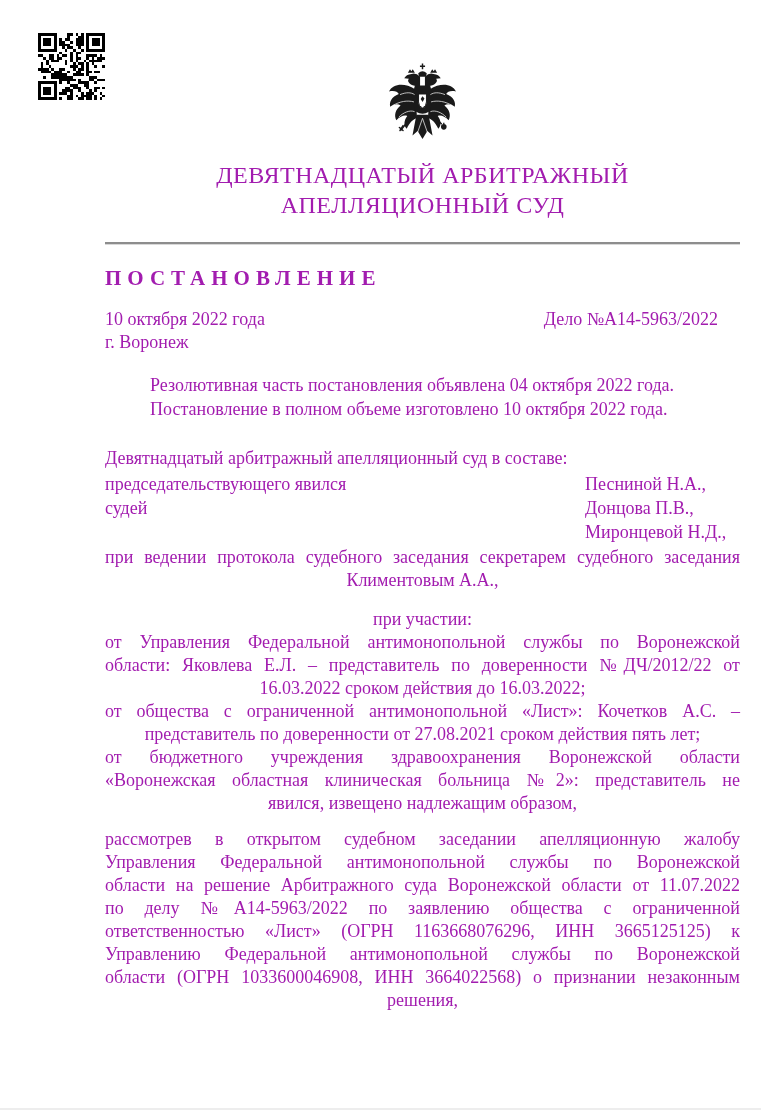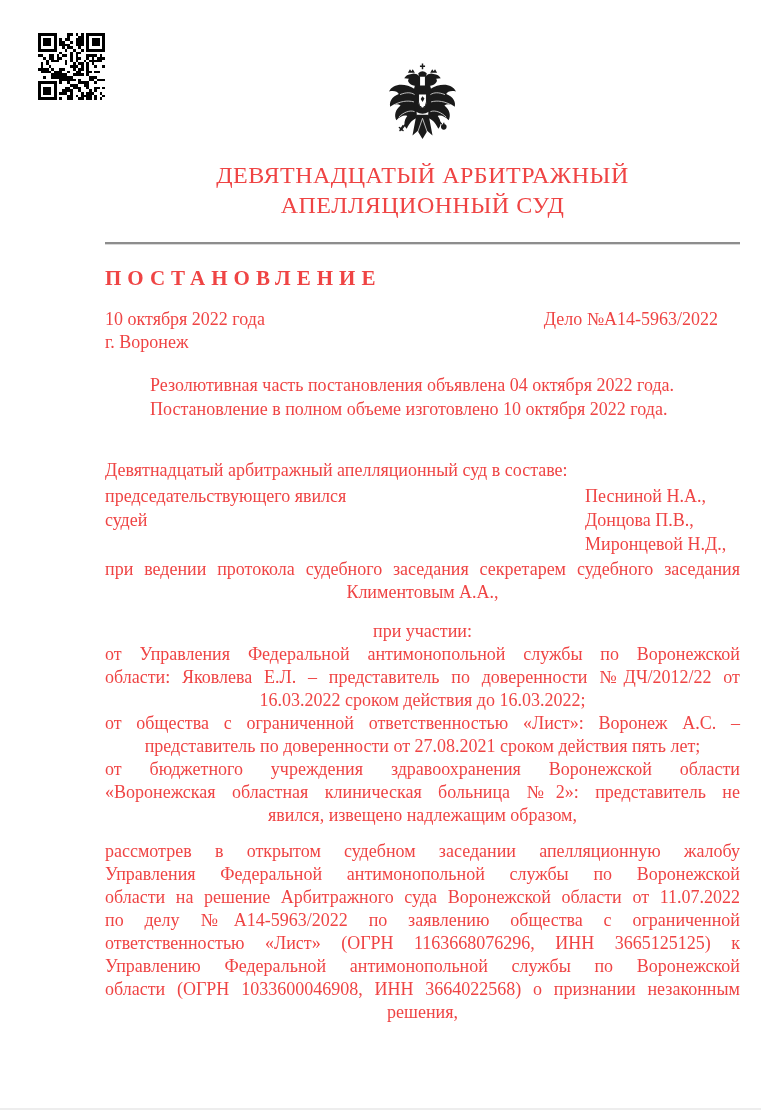--- a/index.html
+++ b/index.html
@@ -1,39 +1,39 @@
 <!DOCTYPE html>
 <html lang="ru"><head>
 <meta charset="utf-8">
 <style>
   html,body { margin:0; padding:0; background:#ffffff; }
   .page {
     position:relative; width:761px; height:1112px; margin:0 auto;
     background:#ffffff; overflow:hidden;
-    font-family:"Liberation Serif", serif; color:#ef4444;
+    font-family:"Liberation Serif", serif; color:#a21caf;
   }
   .qr { position:absolute; left:38px; top:33px; width:67px; height:67px; }
   .qr svg { width:100%; height:100%; shape-rendering:crispEdges; }
   .emblem { position:absolute; left:386px; top:62px; width:73px; height:92px; }
   .emblem svg { width:100%; height:100%; }
 
   .content { position:absolute; left:105px; top:0; width:635px; }
 
   .court-title { margin-top:160px; text-align:center; font-size:24px; line-height:30px; letter-spacing:0.5px; }
   .rule { margin-top:22px; height:2px; background:#8d8d8d; box-shadow:0 1px 0 #d8d8d8; }
   .doc-title { margin-top:20px; text-align:left; font-weight:bold; font-size:21px; line-height:28px; letter-spacing:6px; padding-right:44px; }
 
   .date-row { margin-top:16px; display:flex; justify-content:space-between; font-size:18px; line-height:23px; }
   .case-number { padding-right:22px; }
   .city { font-size:18px; line-height:23px; }
 
   .resolutive { margin-top:19px; font-size:18px; line-height:24px; }
   .resolutive > div { padding-left:45px; }
 
-  .composition-intro { margin-top:38px; font-size:18px; line-height:23px; }
+  .composition-intro { margin-top:26px; font-size:18px; line-height:23px; }
   .comp-rows { margin-top:2px; }
   .comp-row { position:relative; font-size:18px; line-height:24px; height:24px; }
   .comp-name { position:absolute; left:480px; top:0; white-space:nowrap; }
 
   .secretary { margin-top:2px; font-size:18px; line-height:23px; }
   .participants { margin-top:16px; font-size:18px; line-height:23px; }
   .appeal { margin-top:13px; font-size:18px; line-height:23px; }
 
   .jl { text-align:justify; text-align-last:justify; }
   .pl { text-align:center; }
@@ -345,21 +345,21 @@
     <div class="secretary">
       <div class="jl">при ведении протокола судебного заседания секретарем судебного заседания</div>
       <div class="pl">Климентовым А.А.,</div>
     </div>
 
     <div class="participants">
       <div class="pl">при участии:</div>
       <div class="jl">от Управления Федеральной антимонопольной службы по Воронежской</div>
       <div class="jl">области: Яковлева Е.Л. – представитель по доверенности №ДЧ/2012/22 от</div>
       <div class="pl">16.03.2022 сроком действия до 16.03.2022;</div>
-      <div class="jl">от общества с ограниченной ответственностью «Лист»: Воронеж А.С. –</div>
+      <div class="jl">от общества с ограниченной антимонопольной «Лист»: Кочетков А.С. –</div>
       <div class="pl">представитель по доверенности от 27.08.2021 сроком действия пять лет;</div>
       <div class="jl">от бюджетного учреждения здравоохранения Воронежской области</div>
       <div class="jl">«Воронежская областная клиническая больница №2»: представитель не</div>
       <div class="pl">явился, извещено надлежащим образом,</div>
     </div>
 
     <div class="appeal">
       <div class="jl">рассмотрев в открытом судебном заседании апелляционную жалобу</div>
       <div class="jl">Управления Федеральной антимонопольной службы по Воронежской</div>
       <div class="jl">области на решение Арбитражного суда Воронежской области от 11.07.2022</div>

